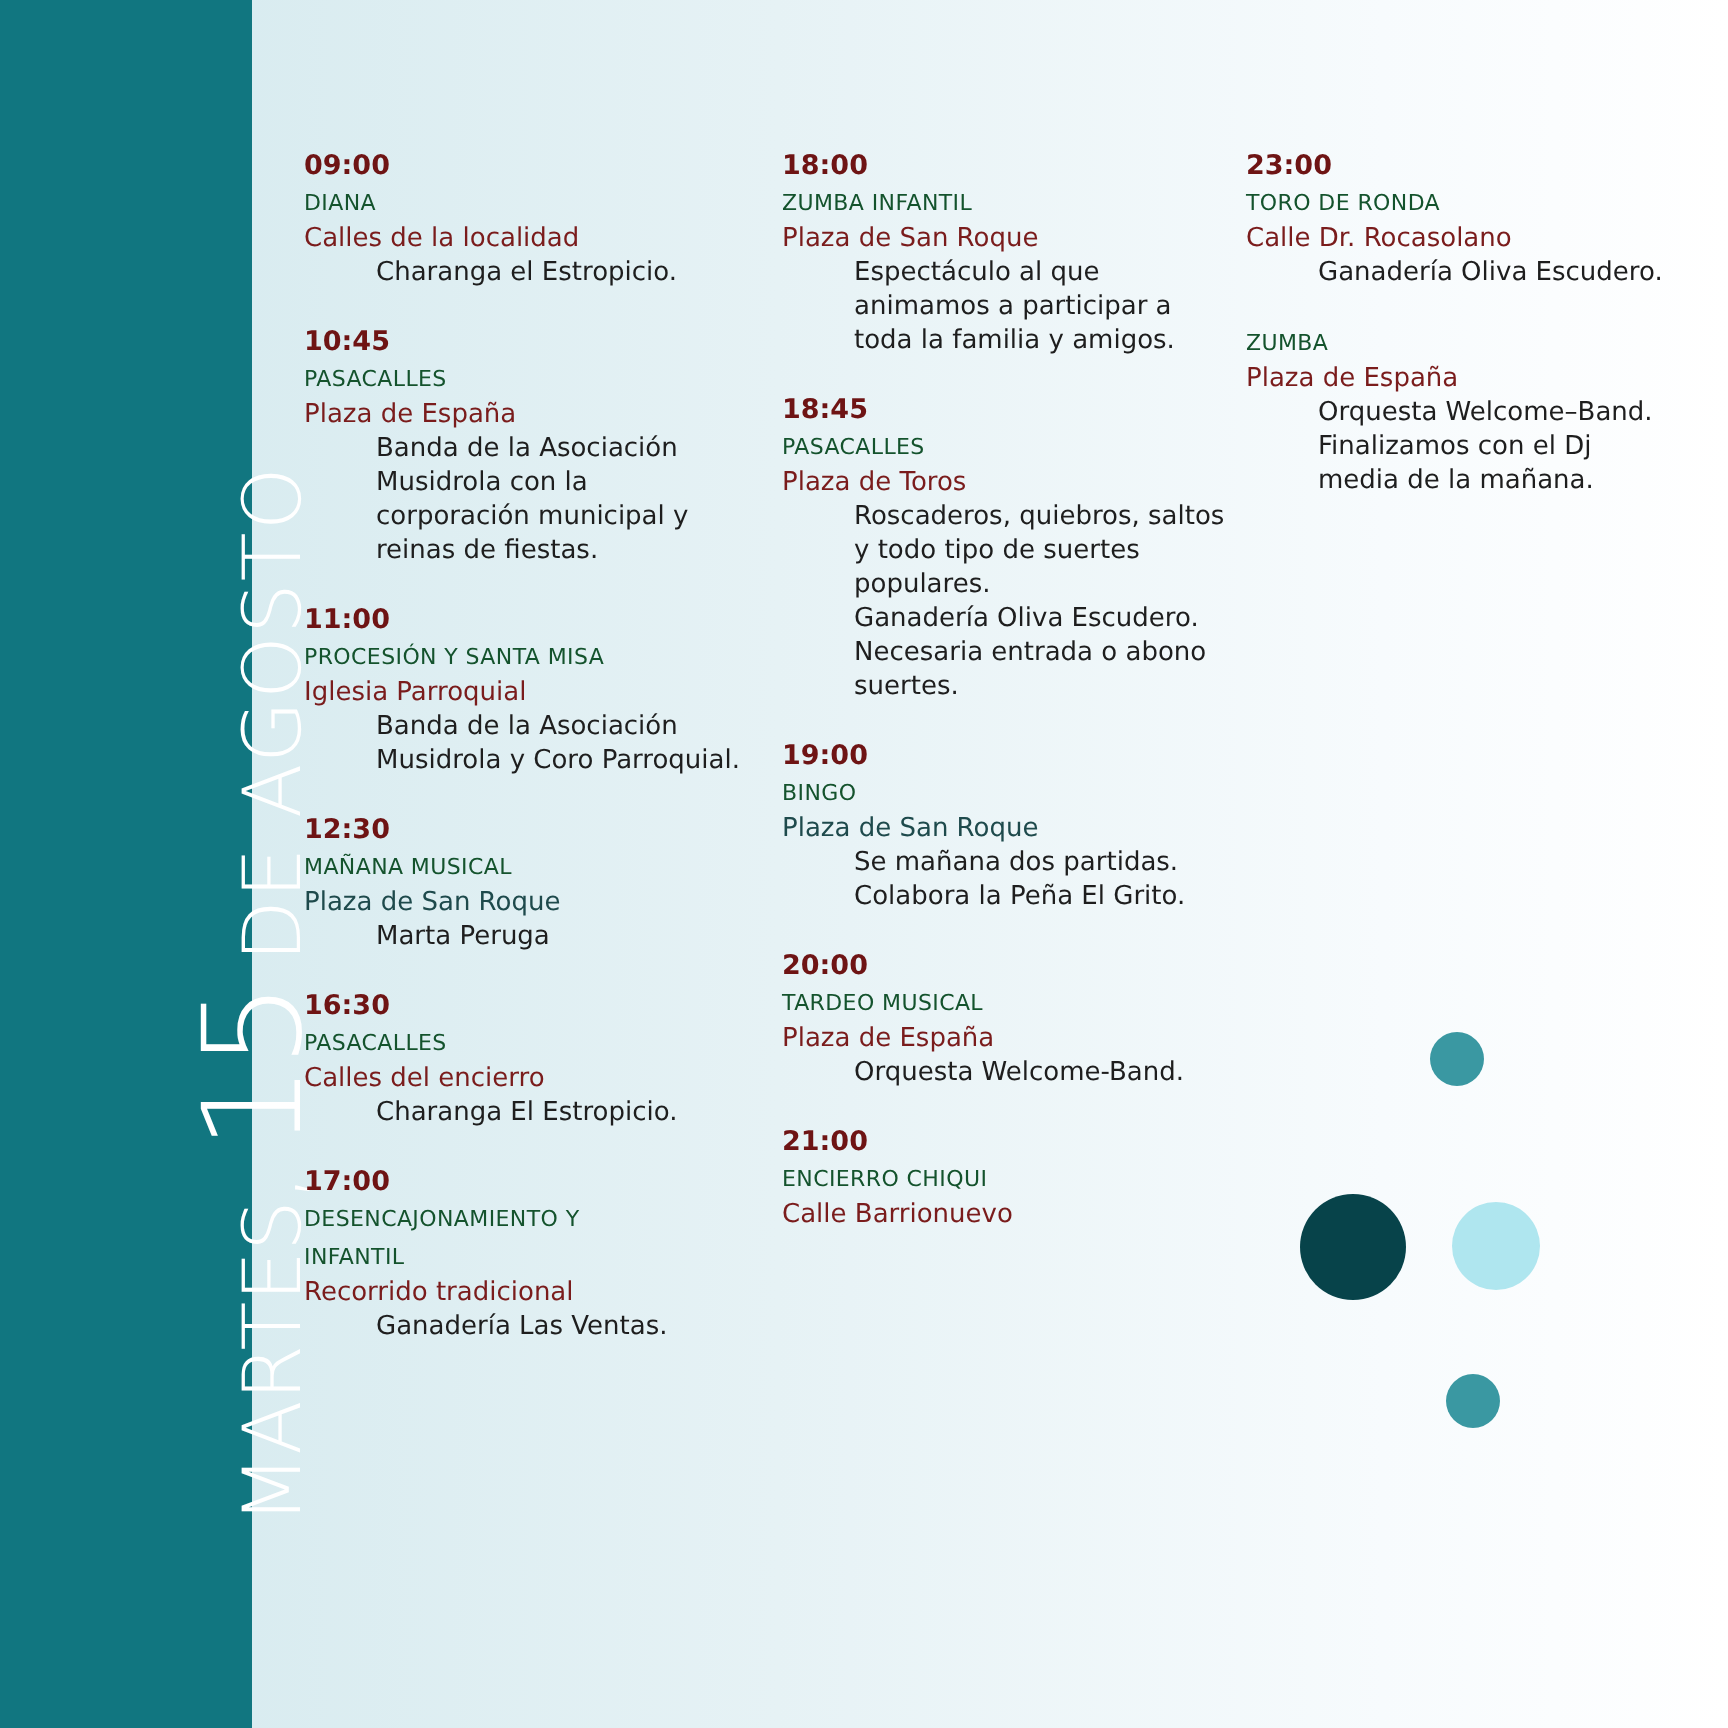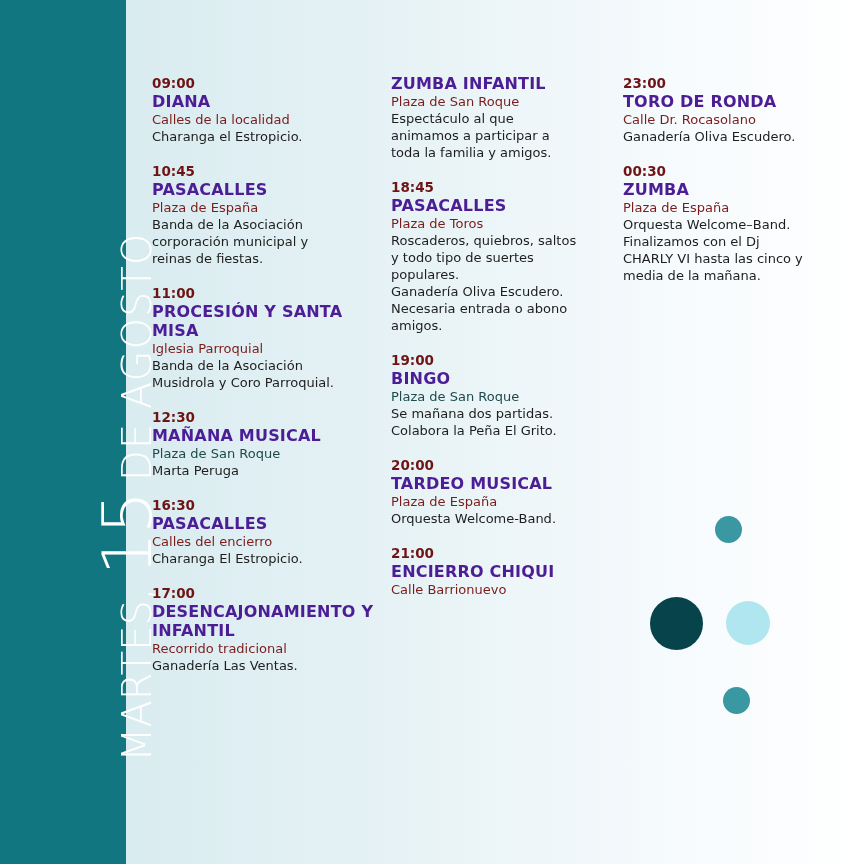--- a/index.html
+++ b/index.html
@@ -25,26 +25,26 @@
     .banner-title .month { font-size: 40px; font-weight: 200; }
     .col { position: absolute; top: 74px; width: 240px; }
     .col1 { left: 152px; }
     .col2 { left: 391px; }
     .col3 { left: 623px; width: 225px; }
     .event { margin-bottom: 17px; }
     .time {
       color: #6e1414; font-weight: bold; font-size: 13.5px; line-height: 18px;
     }
     .title {
-      color: #4c1d95; font-weight: bold; font-size: 16px; line-height: 19px;
+      color: #14532d; font-weight: normal; font-size: 11px; line-height: 19px;
       letter-spacing: 0.2px;
     }
     .place { color: #7a1c1c; font-size: 13px; line-height: 17px; }
     .place.teal { color: #1e4a4c; }
-    .desc { color: #1e1e1e; font-size: 13px; line-height: 17px; }
+    .desc { color: #1e1e1e; font-size: 13px; line-height: 17px; margin-left: 36px; }
     .dot { position: absolute; border-radius: 50%; }
   </style>
 </head>
 <body>
 
 <div class="banner">
   <div class="banner-title">
     <span class="day">MARTES,</span>
     <span class="num">15</span>
     <span class="month">DE AGOSTO</span>
@@ -56,20 +56,21 @@
     <div class="time">09:00</div>
     <div class="title">DIANA</div>
     <div class="place">Calles de la localidad</div>
     <div class="desc">Charanga el Estropicio.</div>
   </div>
   <div class="event">
     <div class="time">10:45</div>
     <div class="title">PASACALLES</div>
     <div class="place">Plaza de España</div>
     <div class="desc">Banda de la Asociación</div>
+    <div class="desc">Musidrola con la</div>
     <div class="desc">corporación municipal y</div>
     <div class="desc">reinas de fiestas.</div>
   </div>
   <div class="event">
     <div class="time">11:00</div>
     <div class="title">PROCESIÓN Y SANTA MISA</div>
     <div class="place">Iglesia Parroquial</div>
     <div class="desc">Banda de la Asociación</div>
     <div class="desc">Musidrola y Coro Parroquial.</div>
   </div>
@@ -89,36 +90,37 @@
     <div class="time">17:00</div>
     <div class="title">DESENCAJONAMIENTO Y</div>
     <div class="title">INFANTIL</div>
     <div class="place">Recorrido tradicional</div>
     <div class="desc">Ganadería Las Ventas.</div>
   </div>
 </div>
 
 <div class="col col2">
   <div class="event">
+    <div class="time">18:00</div>
     <div class="title">ZUMBA INFANTIL</div>
     <div class="place">Plaza de San Roque</div>
     <div class="desc">Espectáculo al que</div>
     <div class="desc">animamos a participar a</div>
     <div class="desc">toda la familia y amigos.</div>
   </div>
   <div class="event">
     <div class="time">18:45</div>
     <div class="title">PASACALLES</div>
     <div class="place">Plaza de Toros</div>
     <div class="desc">Roscaderos, quiebros, saltos</div>
     <div class="desc">y todo tipo de suertes</div>
     <div class="desc">populares.</div>
     <div class="desc">Ganadería Oliva Escudero.</div>
     <div class="desc">Necesaria entrada o abono</div>
-    <div class="desc">amigos.</div>
+    <div class="desc">suertes.</div>
   </div>
   <div class="event">
     <div class="time">19:00</div>
     <div class="title">BINGO</div>
     <div class="place teal">Plaza de San Roque</div>
     <div class="desc">Se mañana dos partidas.</div>
     <div class="desc">Colabora la Peña El Grito.</div>
   </div>
   <div class="event">
     <div class="time">20:00</div>
@@ -134,26 +136,24 @@
 </div>
 
 <div class="col col3">
   <div class="event">
     <div class="time">23:00</div>
     <div class="title">TORO DE RONDA</div>
     <div class="place">Calle Dr. Rocasolano</div>
     <div class="desc">Ganadería Oliva Escudero.</div>
   </div>
   <div class="event">
-    <div class="time">00:30</div>
     <div class="title">ZUMBA</div>
     <div class="place">Plaza de España</div>
     <div class="desc">Orquesta Welcome–Band.</div>
     <div class="desc">Finalizamos con el Dj</div>
-    <div class="desc">CHARLY VI  hasta las cinco y</div>
     <div class="desc">media de la mañana.</div>
   </div>
 </div>
 
 <div class="dot" style="left:715px; top:516px; width:27px; height:27px; background:#3a98a2;"></div>
 <div class="dot" style="left:650px; top:597px; width:53px; height:53px; background:#07434a;"></div>
 <div class="dot" style="left:726px; top:601px; width:44px; height:44px; background:#afe6ef;"></div>
 <div class="dot" style="left:723px; top:687px; width:27px; height:27px; background:#3a98a2;"></div>
 
 </body></html>

